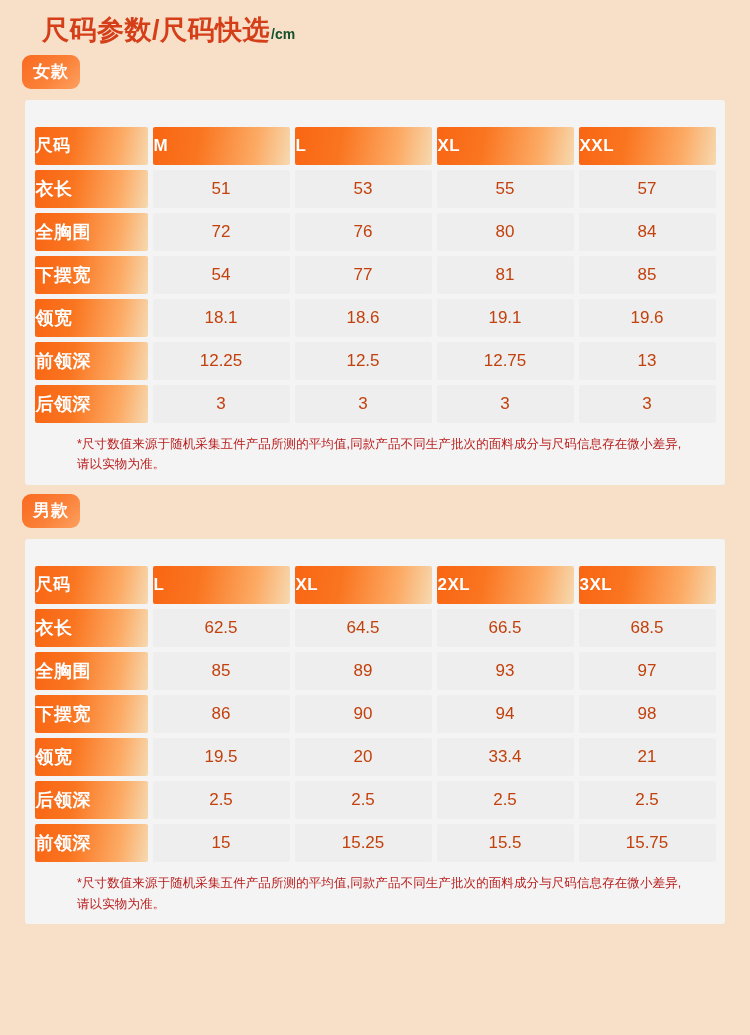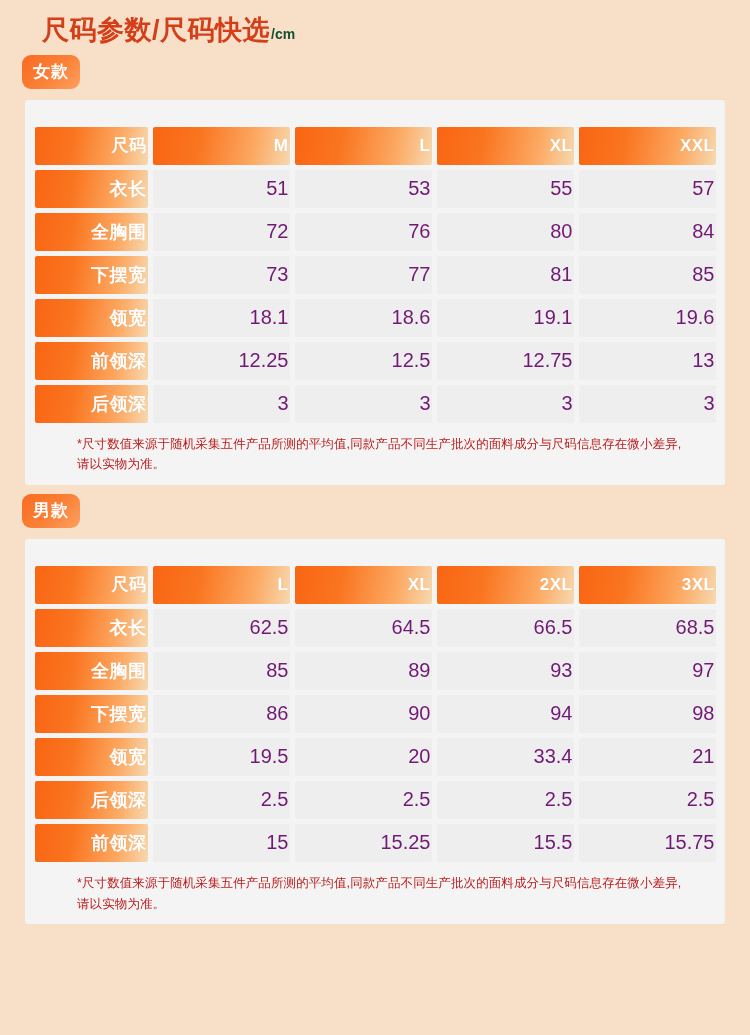--- a/index.html
+++ b/index.html
@@ -74,39 +74,39 @@
     margin: 0 auto;
     width: 668px;
     table-layout: fixed;
   }
   table.size-table col.c-label { width: 113px; }
   table.size-table col.c-val   { width: 137px; }
 
   td.hcell, td.lcell {
     background: linear-gradient(100deg, #f96513 0%, #fa7520 34%, #fcaa64 74%, #f6d9b0 100%);
     color: #ffffff;
-    text-align: right;
+    text-align: left;
     font-size: 17px;
     font-weight: bold;
     height: 36px;
     border-radius: 2px;
     letter-spacing: 0.5px;
     text-shadow: 0 0 1px rgba(0,0,0,0.07);
   }
   td.hcell {
     font-size: 17px;
   }
   td.lcell {
     font-size: 18px;
   }
   td.vcell {
     background: #eeeeee;
-    color: #701a75;
-    text-align: right;
-    font-size: 20px;
+    color: #c2410c;
+    text-align: center;
+    font-size: 17px;
     height: 36px;
     border-radius: 2px;
     font-weight: normal;
   }
 
   
   .footnote {
     margin: 6px 36px 0 52px;
     color: #b91c1c;
     font-size: 12.5px;
@@ -153,21 +153,21 @@
           </tr>
           <tr>
             <td class="lcell">全胸围</td>
             <td class="vcell">72</td>
             <td class="vcell">76</td>
             <td class="vcell">80</td>
             <td class="vcell">84</td>
           </tr>
           <tr>
             <td class="lcell">下摆宽</td>
-            <td class="vcell">73</td>
+            <td class="vcell">54</td>
             <td class="vcell">77</td>
             <td class="vcell">81</td>
             <td class="vcell">85</td>
           </tr>
           <tr>
             <td class="lcell">领宽</td>
             <td class="vcell">18.1</td>
             <td class="vcell">18.6</td>
             <td class="vcell">19.1</td>
             <td class="vcell">19.6</td>

